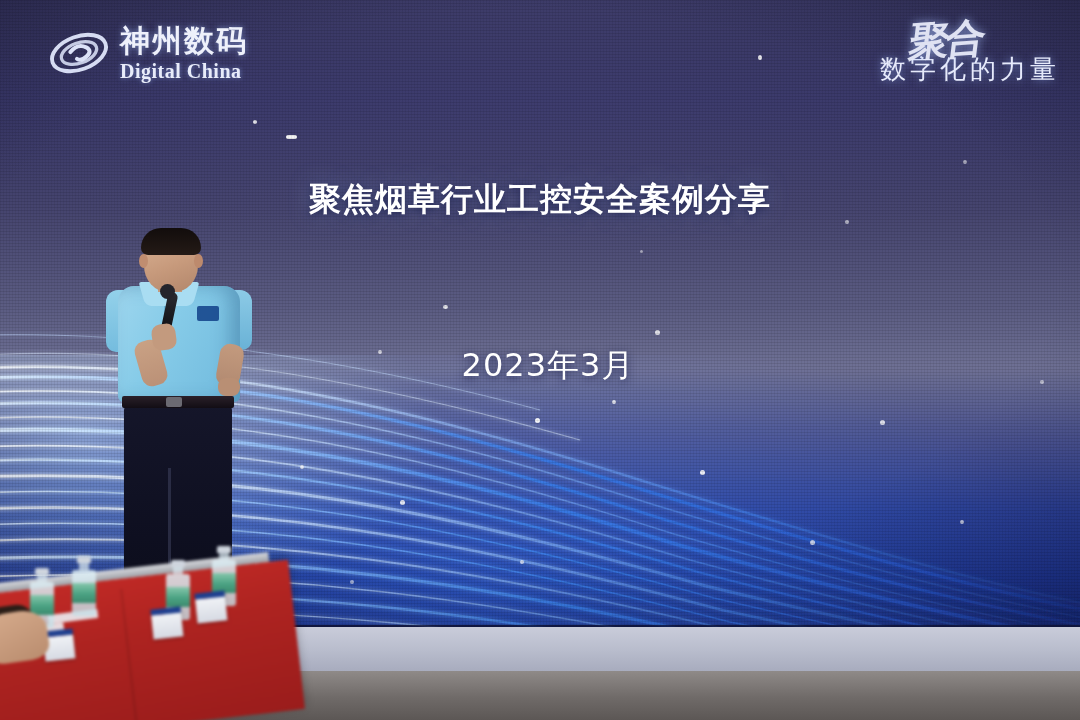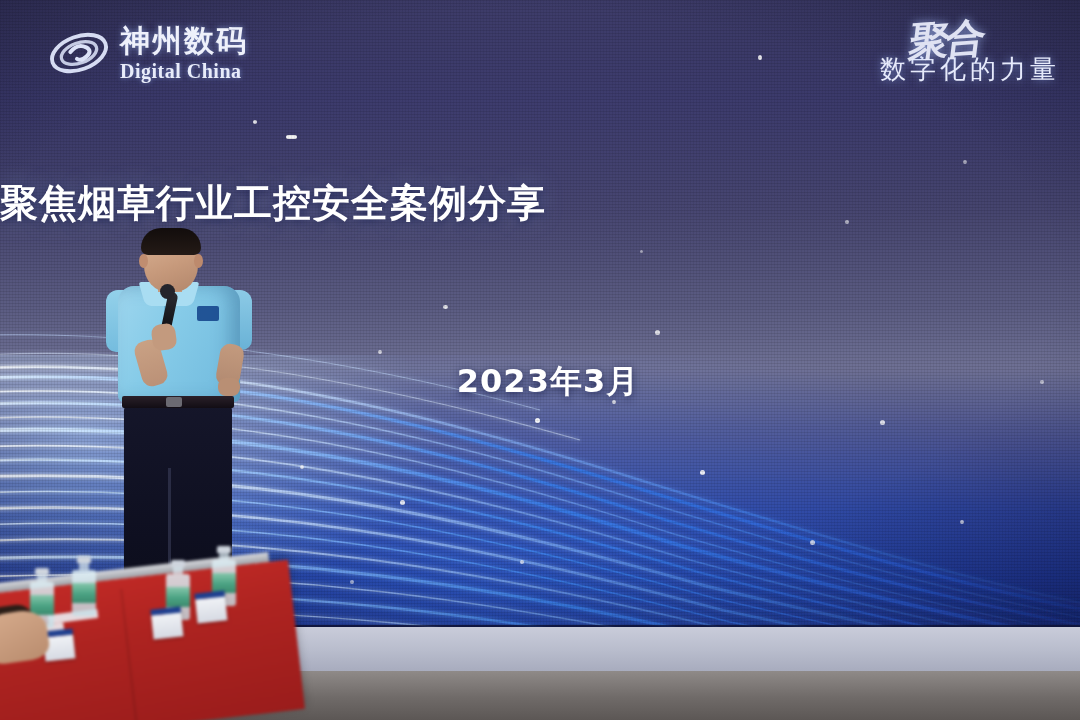--- a/index.html
+++ b/index.html
@@ -87,28 +87,28 @@
     opacity:.95;
   }
   #campaign-sub{
     font-size:26px;color:#e6eafb;letter-spacing:4px;margin-top:-4px;
     font-family:"DejaVu Sans","Liberation Sans",sans-serif;
     text-shadow:0 0 8px rgba(150,180,255,.6);
   }
 
   
   #slide-title{
-    position:absolute;left:0;right:0;top:178px;text-align:left;
-    font-size:38px;font-weight:bold;color:#ffffff;letter-spacing:1px;
+    position:absolute;left:0;right:0;top:178px;text-align:center;
+    font-size:32px;font-weight:bold;color:#ffffff;letter-spacing:1px;
     font-family:"DejaVu Sans","Liberation Sans",sans-serif;
     text-shadow:0 2px 10px rgba(20,25,70,.85), 0 0 22px rgba(170,200,255,.35);
   }
   #slide-date{
-    position:absolute;left:0;right:0;top:360px;text-align:center;
-    font-size:32px;font-weight:bold;color:#ffffff;letter-spacing:1px;
+    position:absolute;left:0;right:0;top:344px;text-align:center;
+    font-size:32px;font-weight:normal;color:#ffffff;letter-spacing:1px;
     font-family:"DejaVu Sans","Liberation Sans",sans-serif;
     text-shadow:0 2px 8px rgba(20,25,70,.8);
     padding-left:16px;
   }
   #slide-company{
     position:absolute;left:0;right:0;top:455px;text-align:center;
     font-size:34px;font-weight:bold;color:#ffffff;letter-spacing:1px;
     font-family:"DejaVu Sans","Liberation Sans",sans-serif;
     text-shadow:0 2px 10px rgba(10,20,80,.9);
   }

